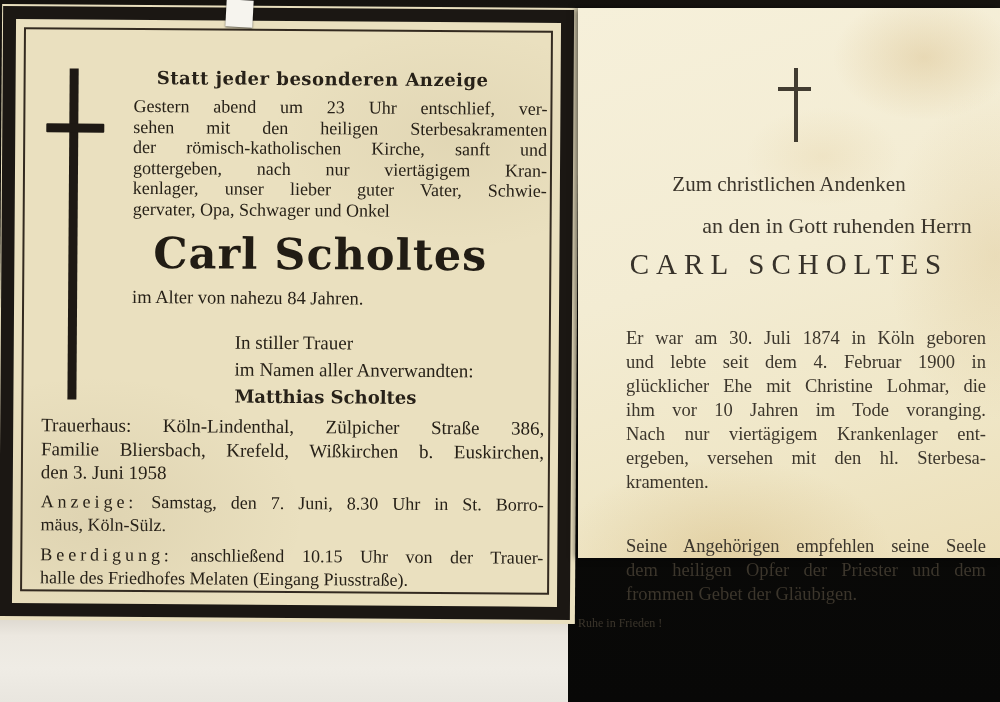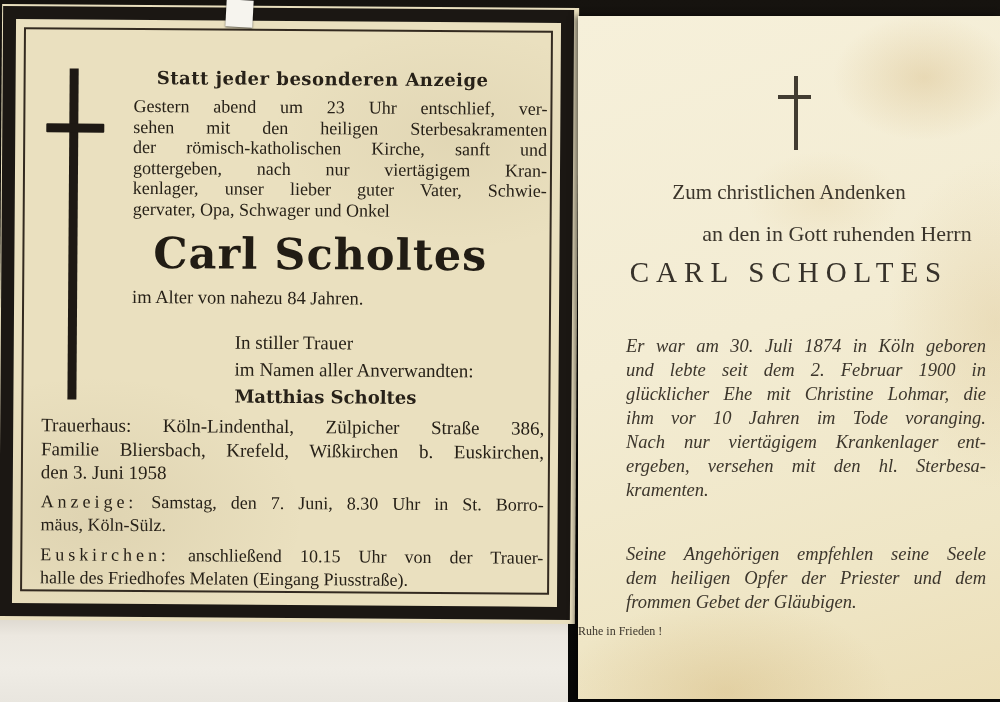--- a/index.html
+++ b/index.html
@@ -45,36 +45,36 @@
   .trauerhaus .line{font-size:19px;line-height:23.5px;}
   .funeralblock{margin-top:6px;}
   .funeralblock .line{font-size:18px;line-height:23.5px;}
   .sp-label{letter-spacing:0.22em;}
 
   
   .tab{position:absolute;left:226px;top:0;width:27px;height:27px;background:#f6f4ee;
        transform:rotate(3deg);box-shadow:0 1px 2px rgba(0,0,0,0.6);}
 
   
-  .card{position:absolute;left:578px;top:16px;width:422px;height:683px;box-sizing:border-box;
+  .card{position:absolute;left:578px;top:8px;width:422px;height:550px;box-sizing:border-box;
         background:
           radial-gradient(ellipse 130px 90px at 82% 9%, rgba(203,168,103,0.30), transparent 70%),
           radial-gradient(ellipse 150px 230px at 99% 45%, rgba(206,172,108,0.22), transparent 72%),
           radial-gradient(ellipse 230px 130px at 35% 99%, rgba(200,165,95,0.30), transparent 72%),
           radial-gradient(ellipse 110px 70px at 58% 27%, rgba(216,186,125,0.18), transparent 70%),
           linear-gradient(163deg,#f6f0da 0%,#f3ecd3 45%,#efe6c6 78%,#ecdfb9 100%);
         box-shadow:-3px 0 6px rgba(0,0,0,0.55);
         color:#3c362c;}
   .smallcross .v{position:absolute;left:216px;top:60px;width:4px;height:74px;background:#423c31;}
   .smallcross .h{position:absolute;left:200px;top:79px;width:33px;height:4px;background:#423c31;}
   .dedic1{position:absolute;left:0;top:164px;width:100%;text-align:center;font-size:21px;}
   .dedic2{position:absolute;left:0;top:205px;width:100%;text-align:center;font-size:22px;margin-left:48px;}
   .cardname{position:absolute;left:0;top:240px;width:100%;text-align:center;font-size:29px;
             letter-spacing:7px;color:#37322a;}
-  .cardtext{position:absolute;left:48px;width:360px;font-style:italic;}
+  .cardtext{position:absolute;left:48px;width:360px;}
   .bio{top:318px;}
   .commend{top:526px;}
   .cardtext .line{font-size:18.5px;line-height:24px;}
   .closing{position:absolute;left:0;top:608px;width:100%;font-size:12px;}
 </style>
 </head>
 <body>
 
 <div class="scene">
 
@@ -113,21 +113,21 @@
             <div class="trauerhaus">
               <div class="line jl">Trauerhaus: Köln-Lindenthal, Zülpicher Straße 386,</div>
               <div class="line jl">Familie Bliersbach, Krefeld, Wißkirchen b. Euskirchen,</div>
               <div class="line">den 3. Juni 1958</div>
             </div>
             <div class="funeralblock">
               <div class="line jl"><span class="sp-label">Anzeige:</span> <span>Samstag, den 7. Juni, 8.30 Uhr in St. Borro-</span></div>
               <div class="line">mäus, Köln-Sülz.</div>
             </div>
             <div class="funeralblock">
-              <div class="line jl"><span class="sp-label">Euskirchen:</span> <span>anschließend 10.15 Uhr von der Trauer-</span></div>
+              <div class="line jl"><span class="sp-label">Beerdigung:</span> <span>anschließend 10.15 Uhr von der Trauer-</span></div>
               <div class="line">halle des Friedhofes Melaten (Eingang Piusstraße).</div>
             </div>
           </div>
 
         </div>
       </div>
     </div>
   </div>
 
   <div class="tab"></div>
@@ -136,21 +136,21 @@
     <div class="smallcross">
       <div class="v"></div>
       <div class="h"></div>
     </div>
     <div class="dedic1">Zum christlichen Andenken</div>
     <div class="dedic2">an den in Gott ruhenden Herrn</div>
     <div class="cardname">CARL SCHOLTES</div>
 
     <div class="cardtext bio">
       <div class="line jl">Er war am 30. Juli 1874 in Köln geboren</div>
-      <div class="line jl">und lebte seit dem 2. Februar 1900 in</div>
+      <div class="line jl">und lebte seit dem 4. Februar 1900 in</div>
       <div class="line jl">glücklicher Ehe mit Christine Lohmar, die</div>
       <div class="line jl">ihm vor 10 Jahren im Tode voranging.</div>
       <div class="line jl">Nach nur viertägigem Krankenlager ent-</div>
       <div class="line jl">ergeben, versehen mit den hl. Sterbesa-</div>
       <div class="line">kramenten.</div>
     </div>
 
     <div class="cardtext commend">
       <div class="line jl">Seine Angehörigen empfehlen seine Seele</div>
       <div class="line jl">dem heiligen Opfer der Priester und dem</div>

